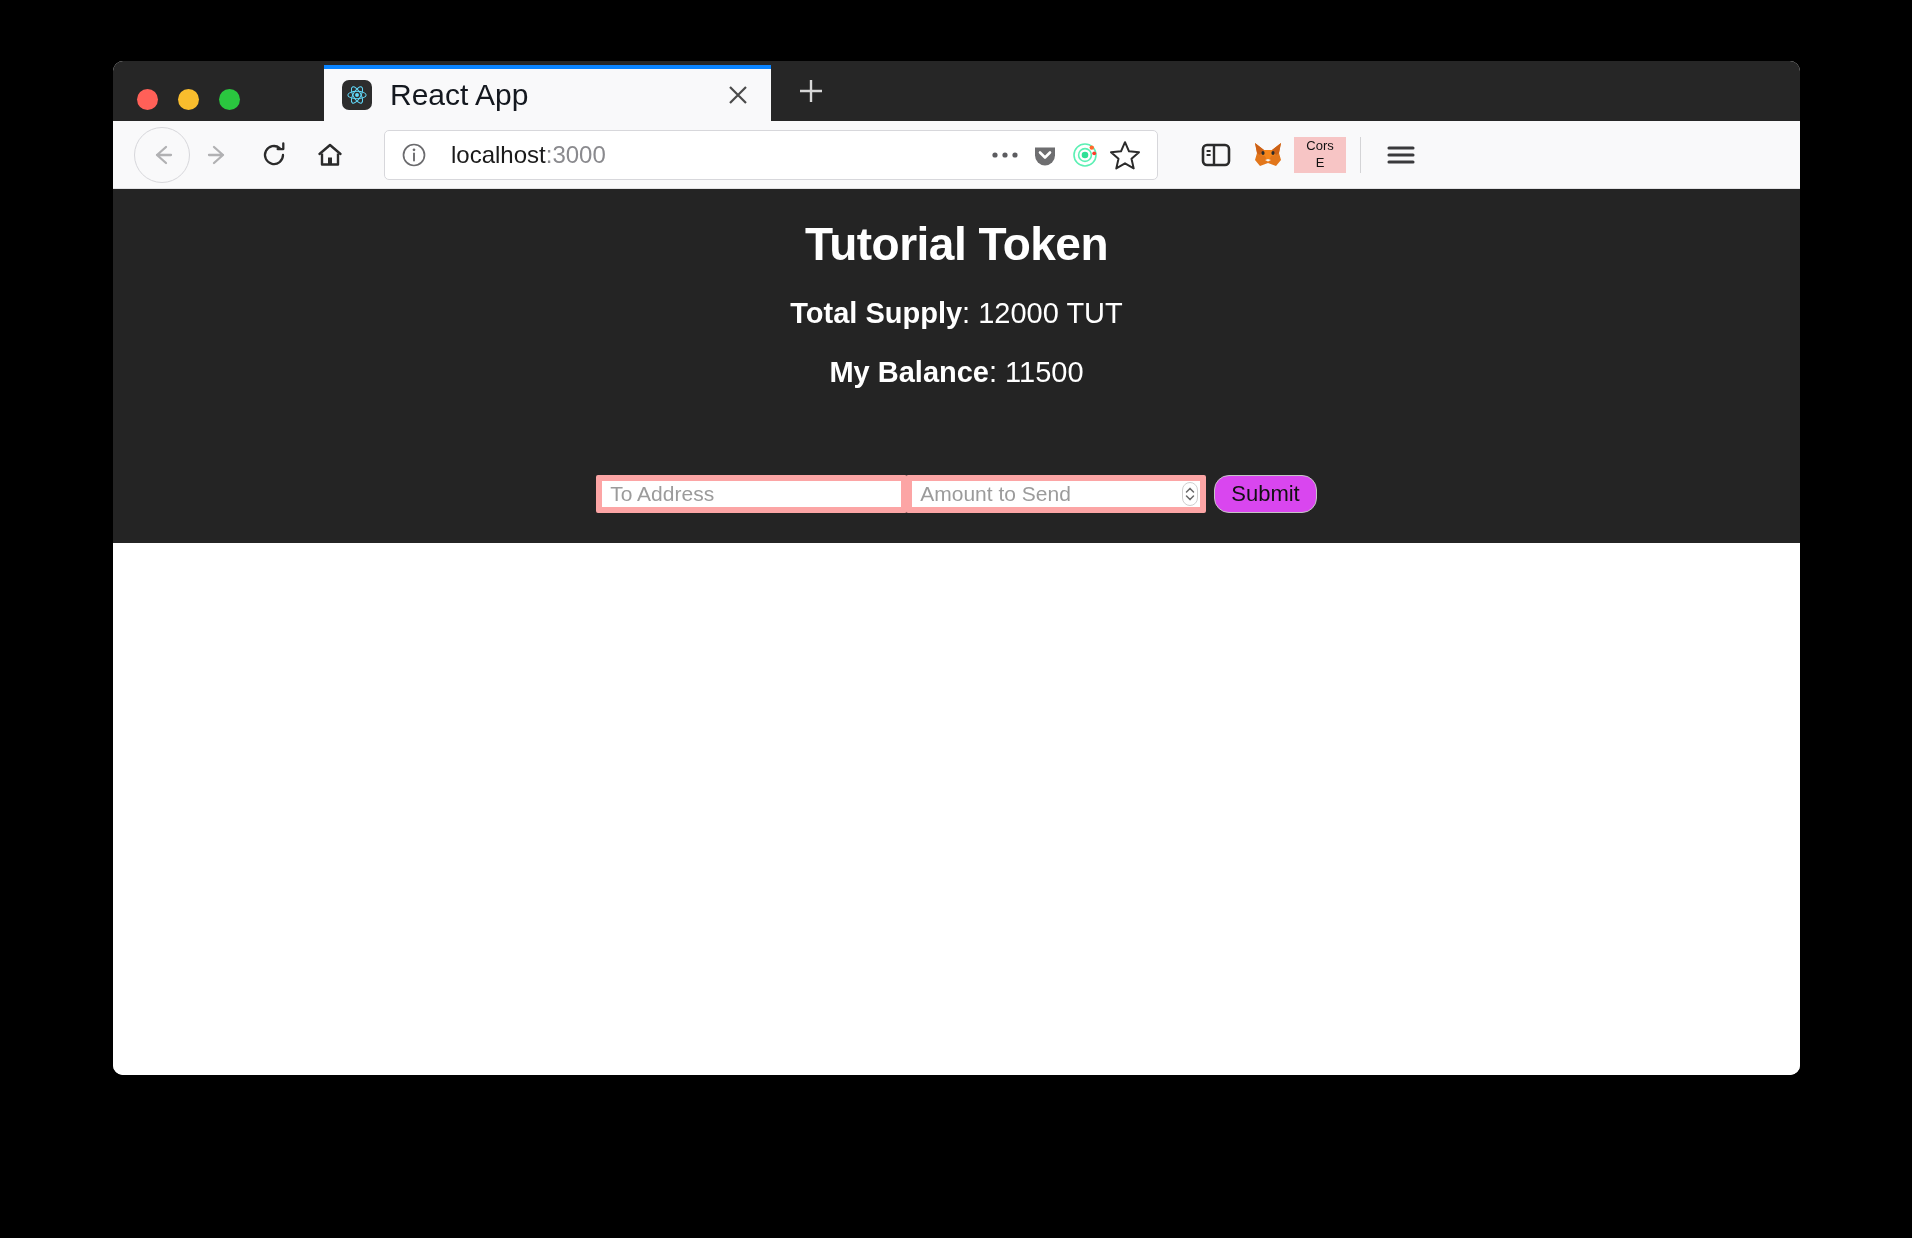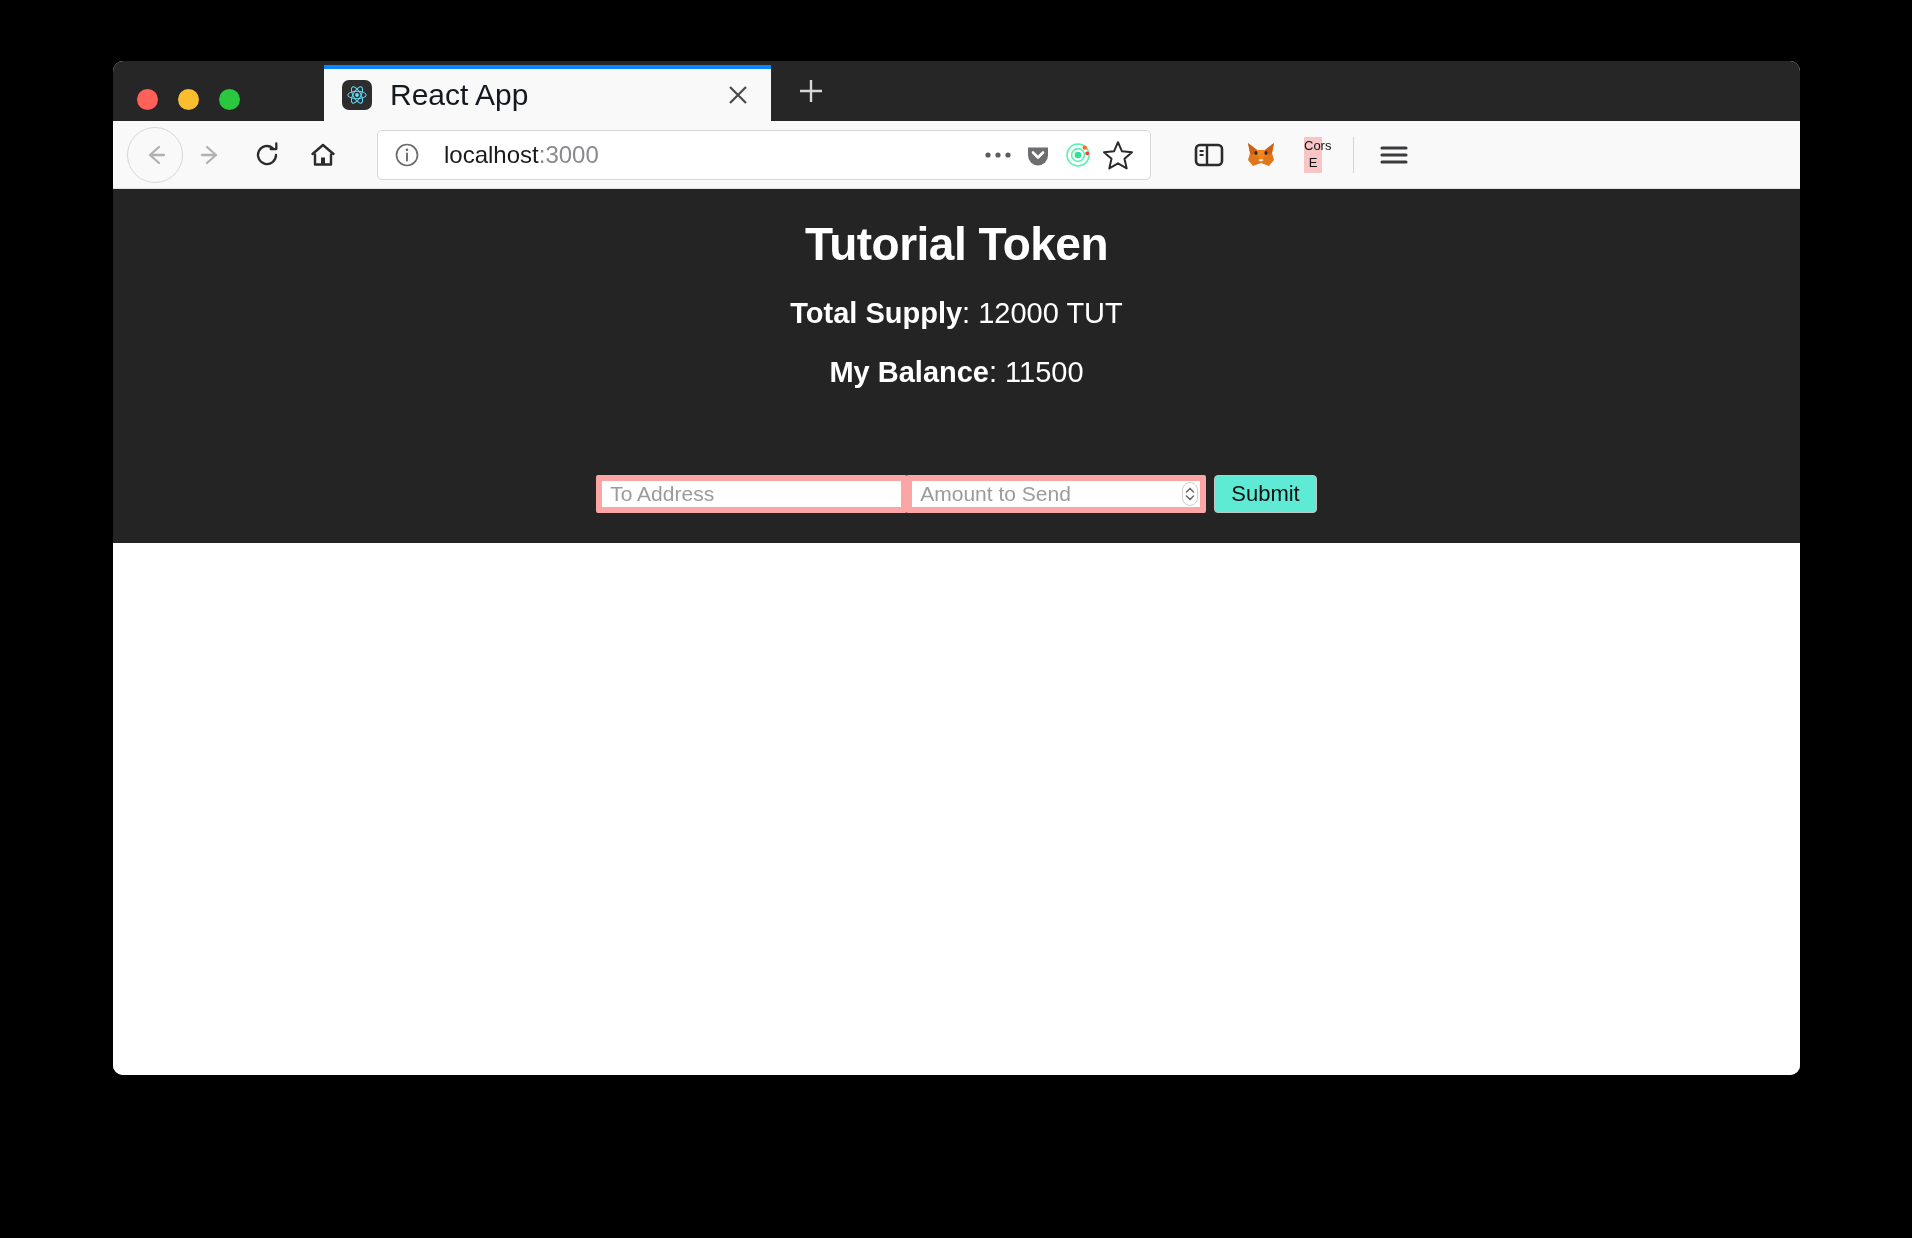--- a/index.html
+++ b/index.html
@@ -77,21 +77,21 @@
     display: flex; align-items: center; justify-content: center;
   }
 
   
   #nav-toolbar {
     position: relative;
     height: 68px;
     background: #f9f9fa;
     display: flex;
     align-items: center;
-    padding: 0 14px;
+    padding: 0 21px;
     border-bottom: 1px solid #e2e2e4;
   }
   .nav-btn {
     width: 56px; height: 56px;
     display: flex; align-items: center; justify-content: center;
     flex: 0 0 auto;
     border-radius: 50%;
   }
   #nav-back { border: 1px solid #d7d7db; }
 
@@ -125,21 +125,21 @@
   #toolbar-right {
     display: flex; align-items: center;
     flex: 0 0 auto;
     margin-left: 16px;
   }
   .ext-btn {
     width: 52px; height: 52px;
     display: flex; align-items: center; justify-content: center;
   }
   #cors-badge {
-    width: 18px; height: 36px;
+    width: 52px; height: 36px;
     background: #f7c5c5;
     color: #111;
     font-size: 13px;
     line-height: 17px;
     text-align: center;
     font-family: "Liberation Sans", sans-serif;
   }
   #toolbar-divider {
     width: 1px; height: 36px;
     background: #d4d4d6;
@@ -214,22 +214,22 @@
     align-items: center; justify-content: center;
     border: 1px solid #cfcfcf;
     border-radius: 8px;
     background: #fff;
   }
   #submit-button {
     margin-left: 8px;
     height: 38px;
     padding: 0 16px;
     border: 1px solid #c4c4c4;
-    border-radius: 4px;
-    background: #5eead4;
+    border-radius: 15px;
+    background: #d946ef;
     font-family: "Liberation Sans", sans-serif;
     font-size: 22px;
     color: #111;
   }
 </style>
 </head>
 <body>
 
 <div id="browser-window">
 

